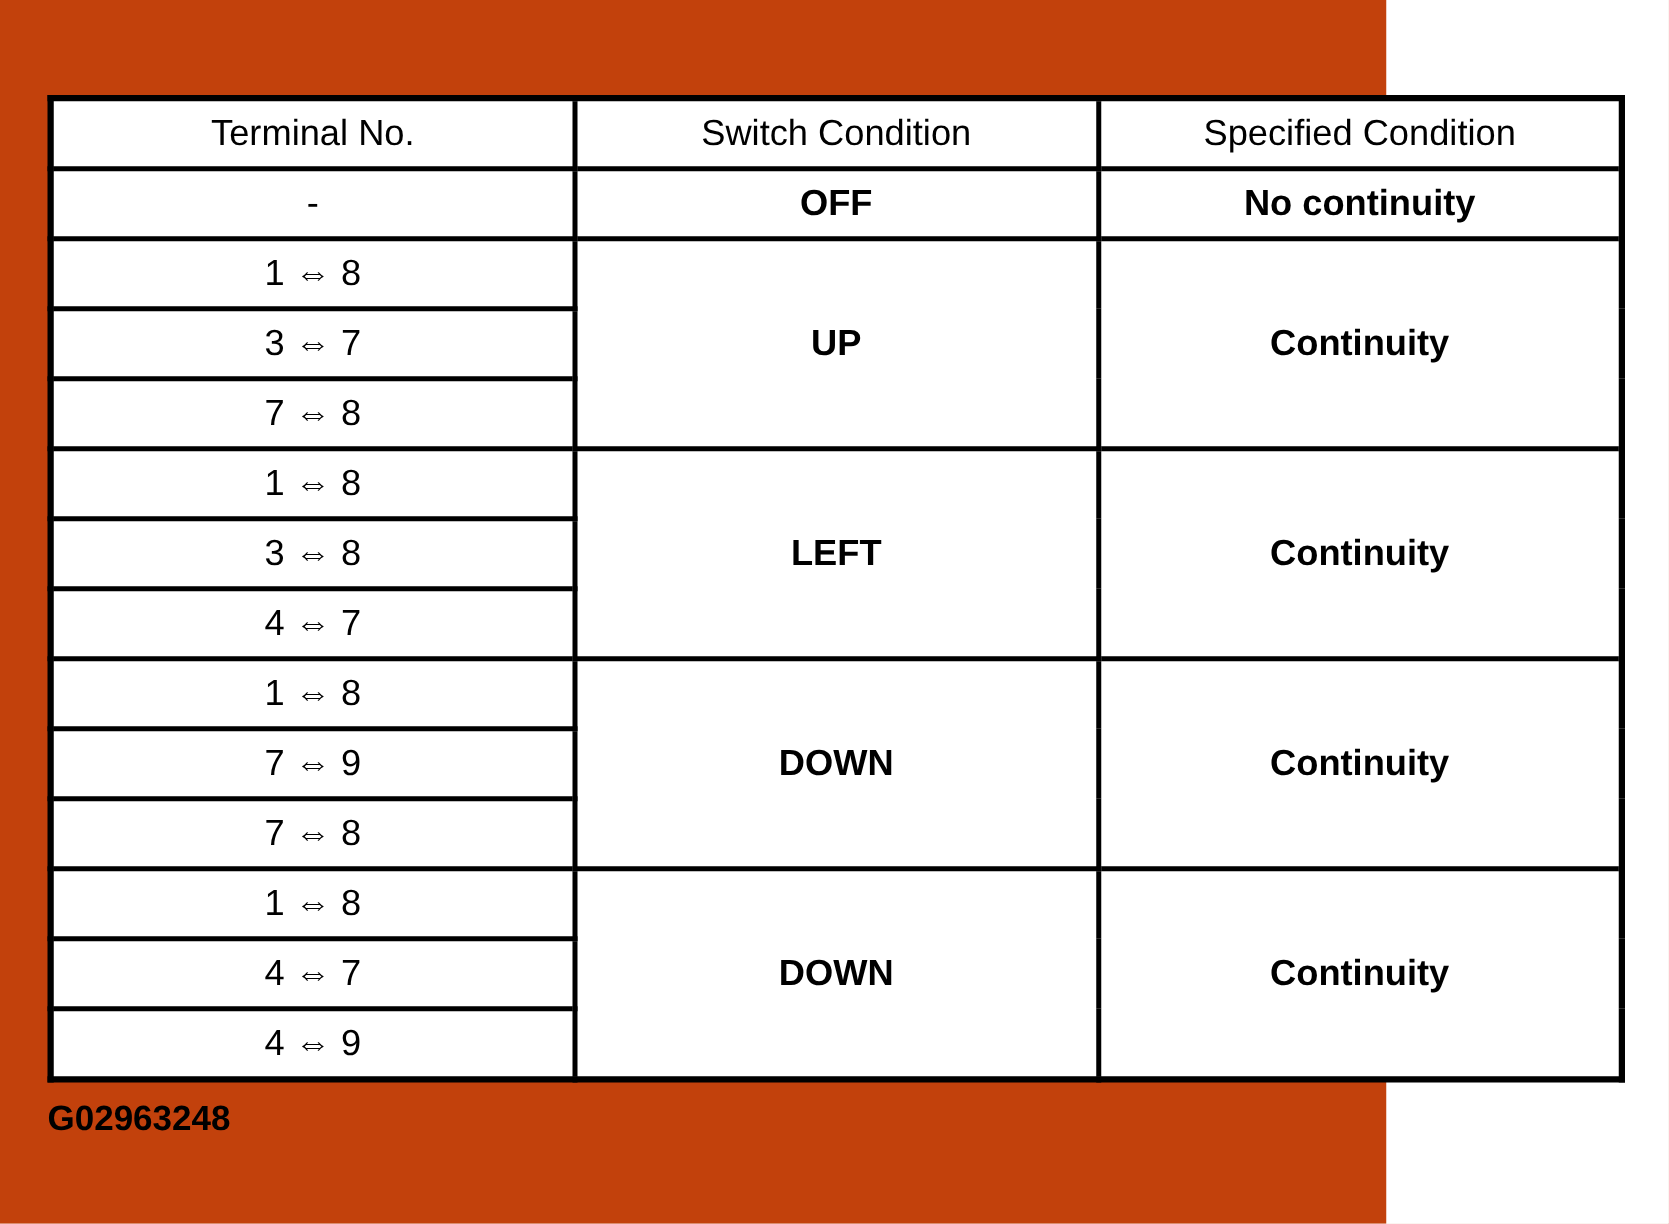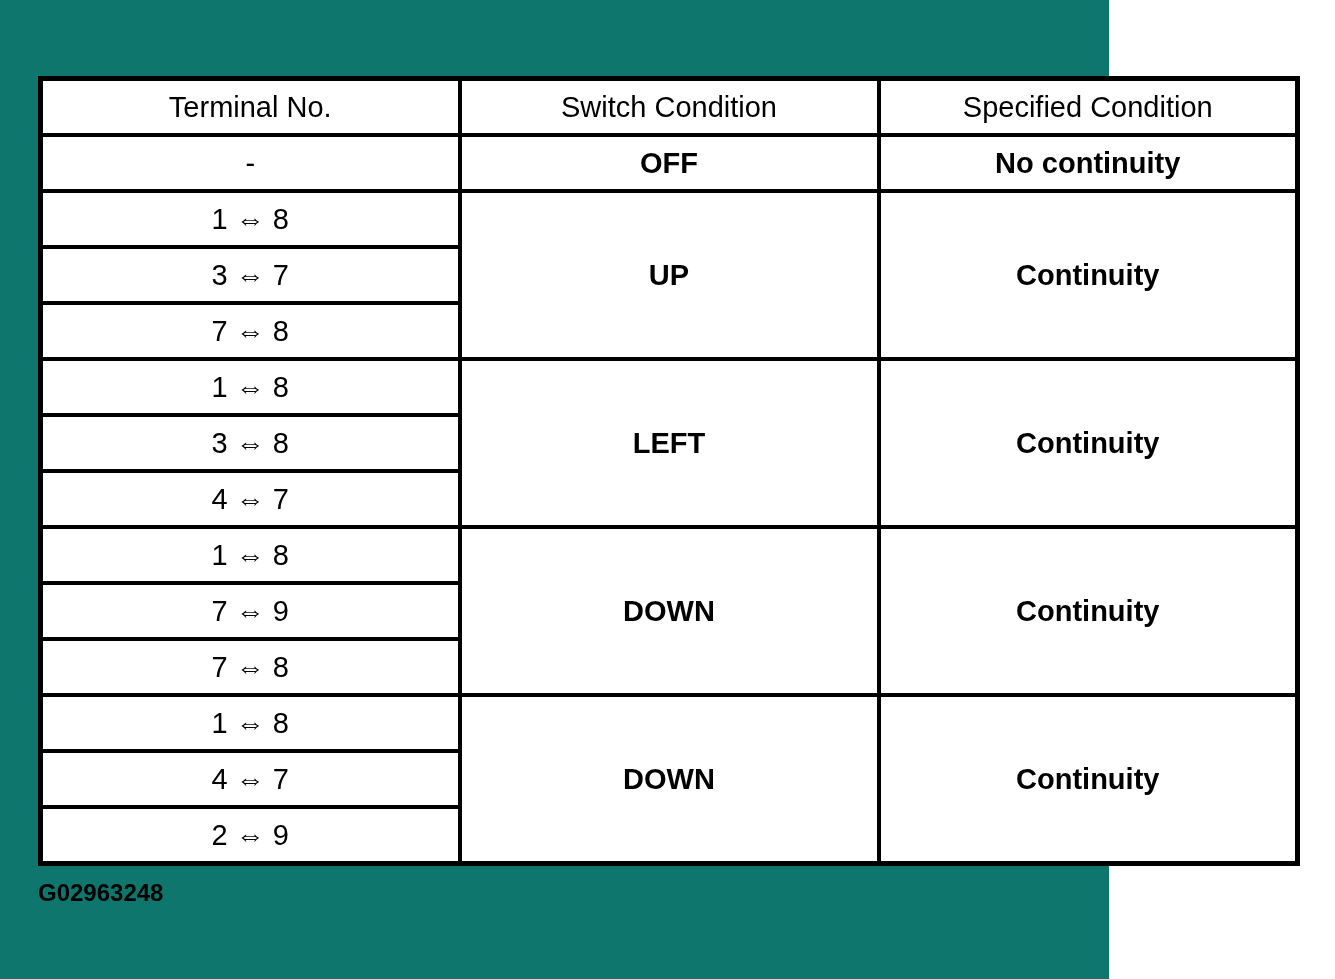--- a/index.html
+++ b/index.html
@@ -9,21 +9,21 @@
     height: 979px;
     background: #ffffff;
     font-family: "Liberation Sans", sans-serif;
     color: #000000;
     overflow: hidden;
   }
   .sheet {
     position: relative;
     width: 1109px;
     height: 979px;
-    background: #0f766e;
+    background: #c2410c;
   }
   .spec-table-wrap {
     position: absolute;
     left: 38px;
     top: 76px;
   }
   table.spec-table {
     border-collapse: collapse;
     table-layout: fixed;
     width: 1258px;
@@ -42,21 +42,21 @@
     white-space: nowrap;
   }
   td.pos-cell, td.cond-cell {
     font-size: 29px;
     font-weight: bold;
   }
   .figure-id {
     position: absolute;
     left: 38px;
     top: 879px;
-    font-size: 24px;
+    font-size: 28px;
     font-weight: bold;
     letter-spacing: 0px;
   }
 </style>
 </head>
 <body>
 
 <div class="sheet">
 
   <div class="spec-table-wrap">
@@ -117,21 +117,21 @@
 
         <tr>
           <td>1 ⇔ 8</td>
           <td class="pos-cell" rowspan="3">DOWN</td>
           <td class="cond-cell" rowspan="3">Continuity</td>
         </tr>
         <tr>
           <td>4 ⇔ 7</td>
         </tr>
         <tr>
-          <td>2 ⇔ 9</td>
+          <td>4 ⇔ 9</td>
         </tr>
       </tbody>
     </table>
   </div>
 
   <div class="figure-id">G02963248</div>
 
 </div>
 
 </body></html>

